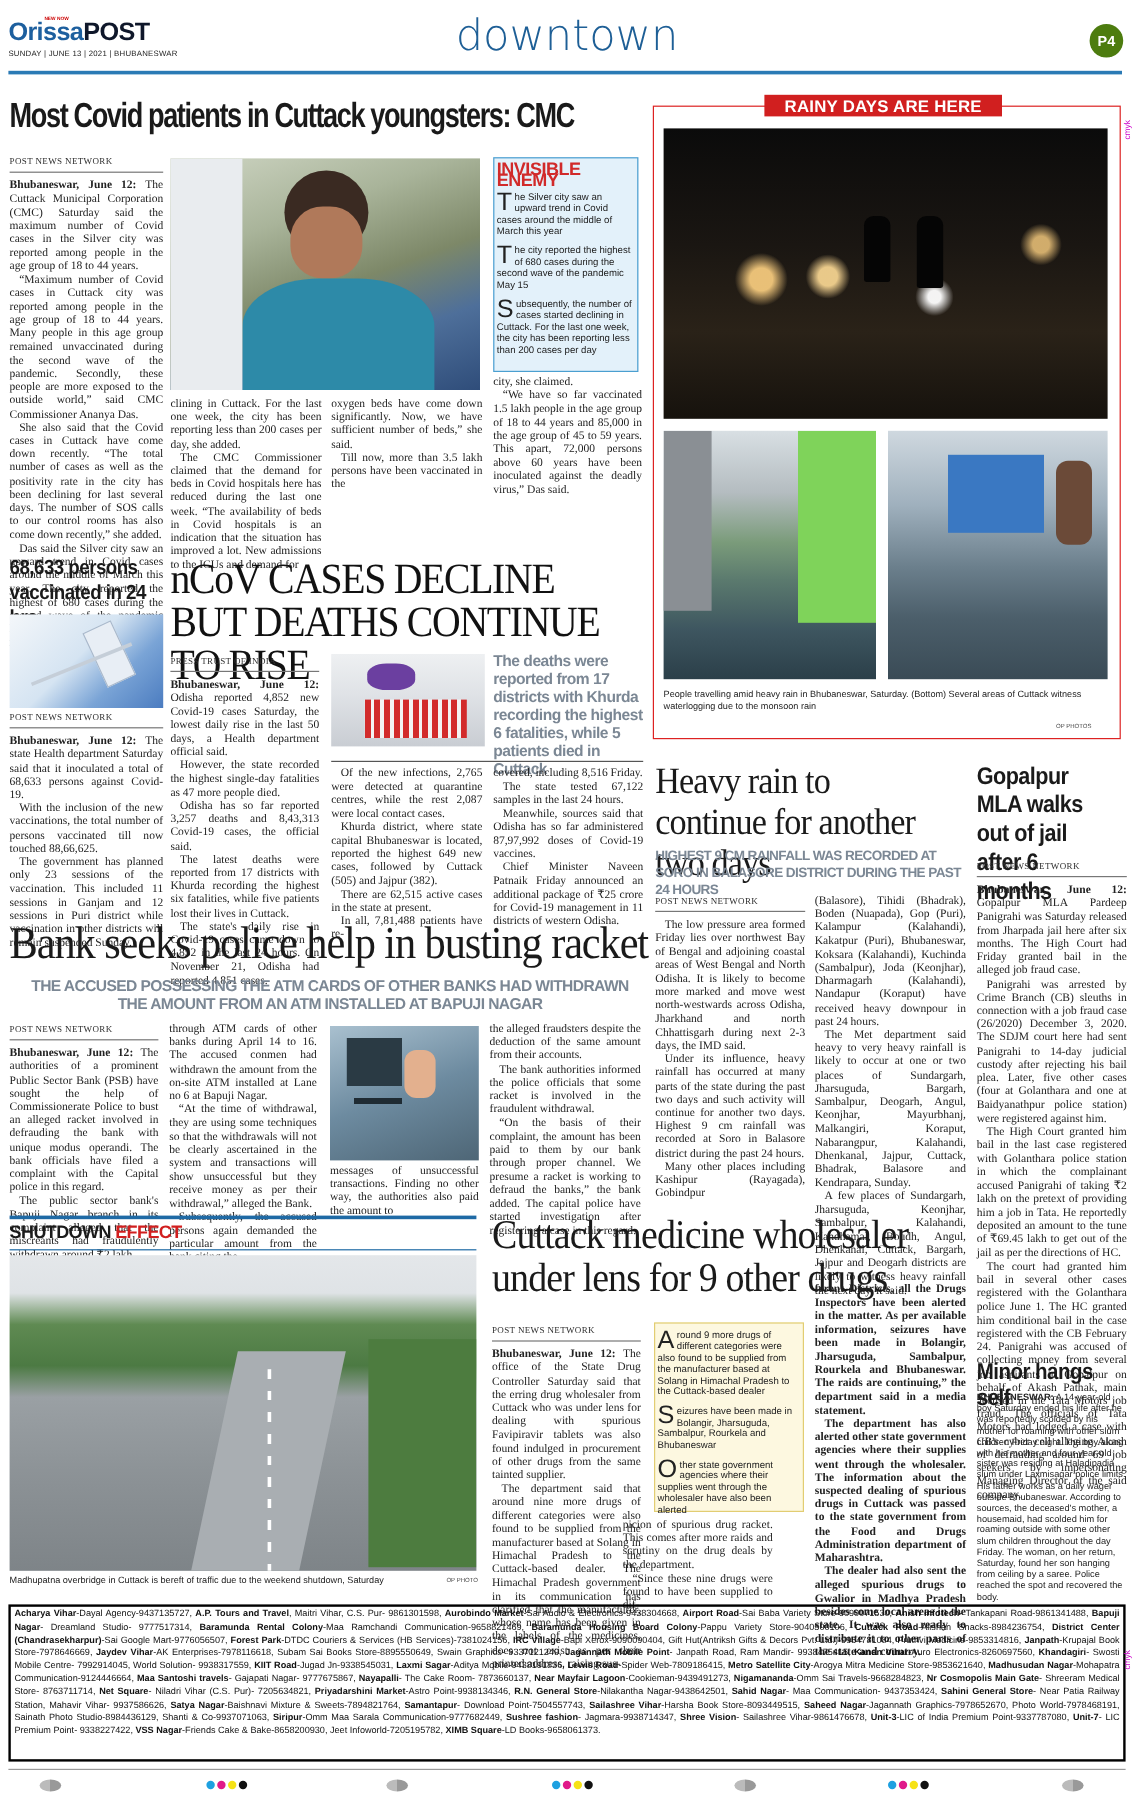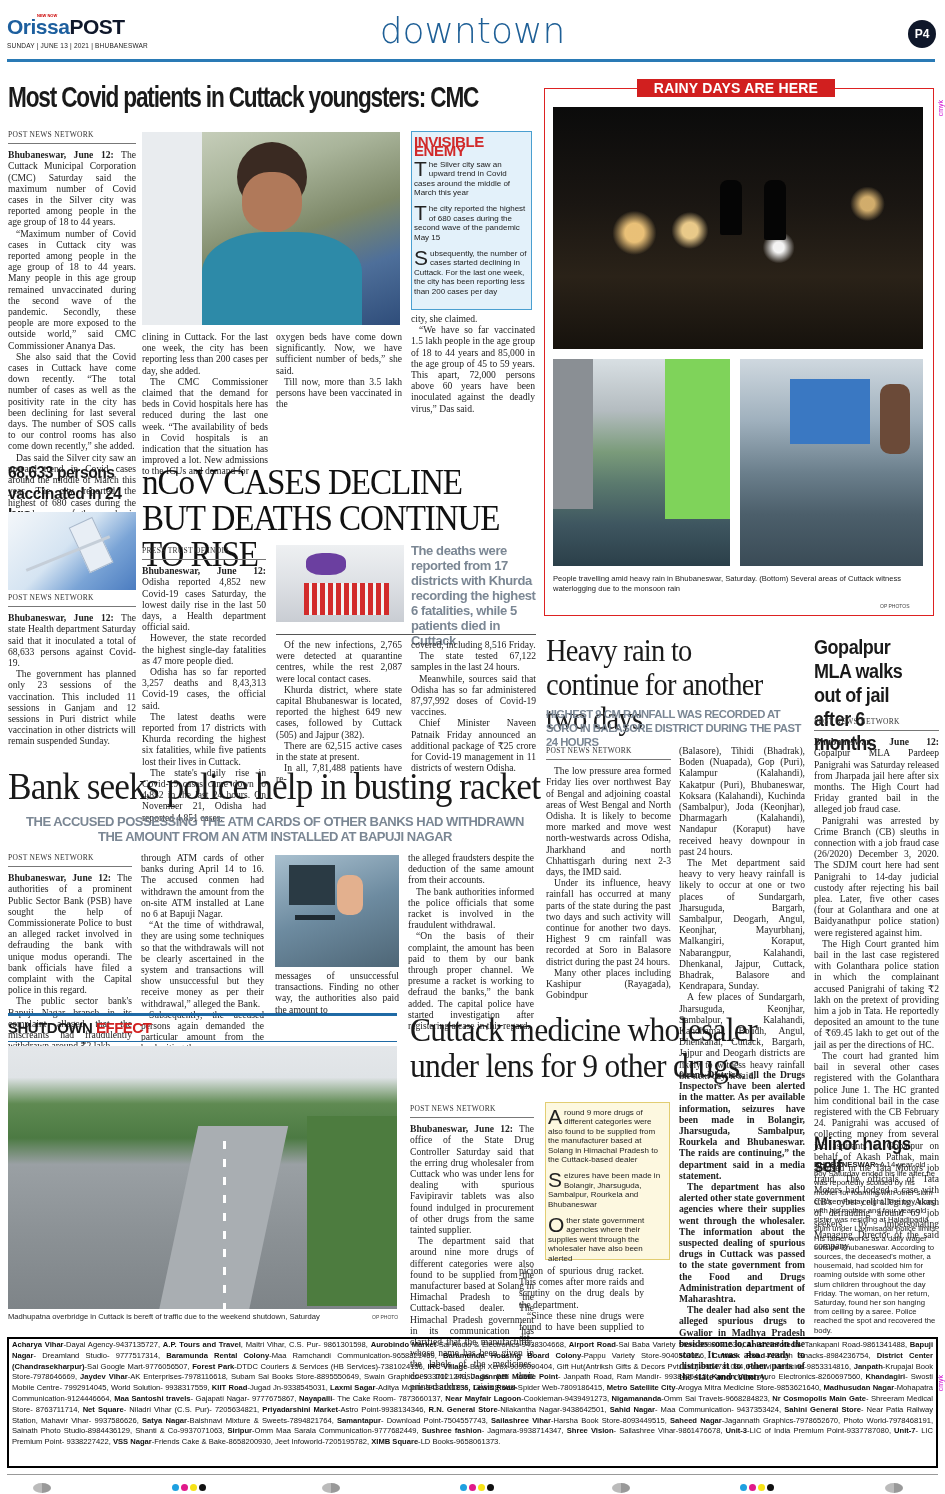--- a/index.html
+++ b/index.html
@@ -15,21 +15,21 @@
   .credit { font-family: "Liberation Serif", serif; font-size: 7.5px; letter-spacing: 0.3px; color: #333; border-bottom: 1px solid #777; padding-bottom: 3px; margin-bottom: 5px; text-transform: uppercase; }
   .photo { overflow: hidden; }
 
   
   .logo { left: 7px; top: 15px; font-family: "Liberation Sans", sans-serif; font-weight: bold; font-size: 21px; letter-spacing: -0.5px; }
   .logo .o { color: #1d5f9e; }
   .logo .p { color: #0f172a; }
   .logo-tag { left: 37px; top: 13px; font-size: 4px; color: #c00; font-family: "Liberation Sans", sans-serif; font-weight: bold; }
   .dateline-top { left: 7px; top: 42px; font-size: 6.5px; font-family: "Liberation Sans", sans-serif; color: #222; letter-spacing: 0.2px; }
   .section-title { left: 0; width: 945px; top: 10px; text-align: center; font-family: "DejaVu Sans", sans-serif; font-weight: 200; font-size: 36px; color: #1e5f96; letter-spacing: 0; }
-  .page-badge { left: 908px; top: 20px; width: 28px; height: 28px; border-radius: 50%; background: #0f172a; color: #fff; font-family: "Liberation Sans", sans-serif; font-weight: bold; font-size: 12px; display: flex; align-items: center; justify-content: center; }
+  .page-badge { left: 908px; top: 20px; width: 28px; height: 28px; border-radius: 50%; background: #4d7c0f; color: #fff; font-family: "Liberation Sans", sans-serif; font-weight: bold; font-size: 12px; display: flex; align-items: center; justify-content: center; }
   .header-rule { left: 7px; top: 59px; width: 928px; height: 3px; background: #2a7ab5; }
 
   .h-main { left: 8px; top: 81px; font-family: "Liberation Sans", sans-serif; font-weight: bold; font-size: 29px; letter-spacing: -1.5px; transform: scaleX(0.78); transform-origin: left; white-space: nowrap; }
 
   .factbox { border: 1px solid #4a9fd0; background: #e3f1fa; padding: 5px 2px; font-family: "Liberation Sans", sans-serif; font-size: 8px; line-height: 9.4px; color: #222; }
   .factbox h4 { color: #d12a2a; font-size: 15px; font-weight: bold; letter-spacing: -0.4px; margin-bottom: 4px; }
   .factbox p { margin-bottom: 7px; }
   .dropcap { float: left; font-size: 21px; line-height: 17px; margin-right: 2px; font-weight: normal; }
   .yellowbox { border: 1px solid #e2cd72; background: #fdf8e0; }
 
@@ -97,20 +97,21 @@
 </div>
 
 <div class="abs cond" style="left:8px; top:462px; width:130px; font-size:17px; line-height:21px; transform:scaleX(0.92); transform-origin:left;">68,633 persons vaccinated in 24 hrs</div>
 <div class="abs photo" style="left:8px; top:512px; width:128px; height:78px; background:linear-gradient(135deg,#f4f7fa 0%,#d5e4f2 45%,#7aa4d6 70%,#4b7cc0 100%);">
   <div style="position:absolute; left:70px; top:8px; width:26px; height:50px; background:#e8eef5; border:1px solid #a9b9cc; transform:rotate(-25deg);"></div>
   <div style="position:absolute; left:15px; top:40px; width:90px; height:3px; background:#c5ced8; transform:rotate(-22deg);"></div>
 </div>
 <div class="abs body-text" style="left:8px; top:592px; width:128px;">
   <div class="credit">POST NEWS NETWORK</div>
   <p class="first"><span class="dateline">Bhubaneswar, June 12:</span> <span>The state Health department Saturday said that it inoculated a total of 68,633 persons against Covid-19.</span></p>
+  <p>With the inclusion of the new vaccinations, the total number of persons vaccinated till now touched 88,66,625.</p>
   <p>The government has planned only 23 sessions of the vaccination. This included 11 sessions in Ganjam and 12 sessions in Puri district while vaccination in other districts will remain suspended Sunday.</p>
 </div>
 
 <div class="abs serif" style="left:142px; top:464px; width:392px; font-size:36px; line-height:36px; letter-spacing:-1.2px; transform:scaleX(0.92); transform-origin:left; color:#111;">nCoV CASES DECLINE BUT DEATHS CONTINUE TO RISE</div>
 
 <div class="abs body-text" style="left:142px; top:545px; width:124px;">
   <div class="credit">PRESS TRUST OF INDIA</div>
   <p class="first"><span class="dateline">Bhubaneswar, June 12:</span> <span>Odisha reported 4,852 new Covid-19 cases Saturday, the lowest daily rise in the last 50 days, a Health department official said.</span></p>
   <p>However, the state recorded the highest single-day fatalities as 47 more people died.</p>
   <p>Odisha has so far reported 3,257 deaths and 8,43,313 Covid-19 cases, the official said.</p>

